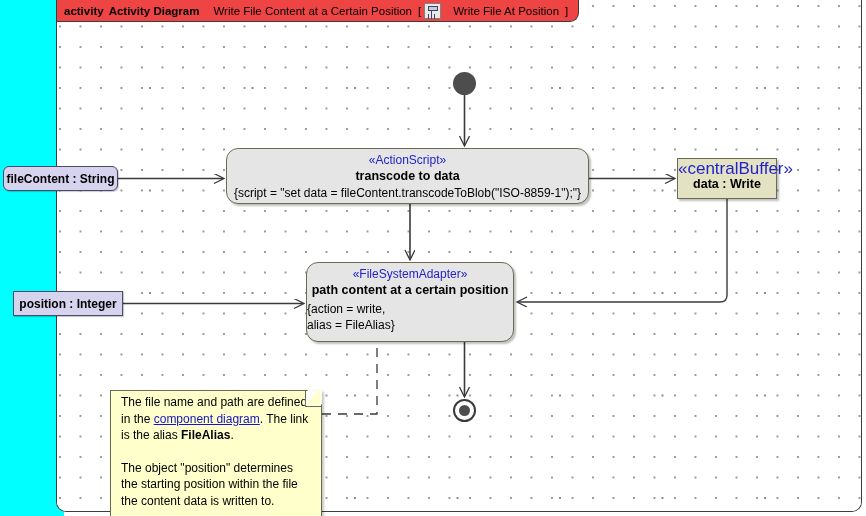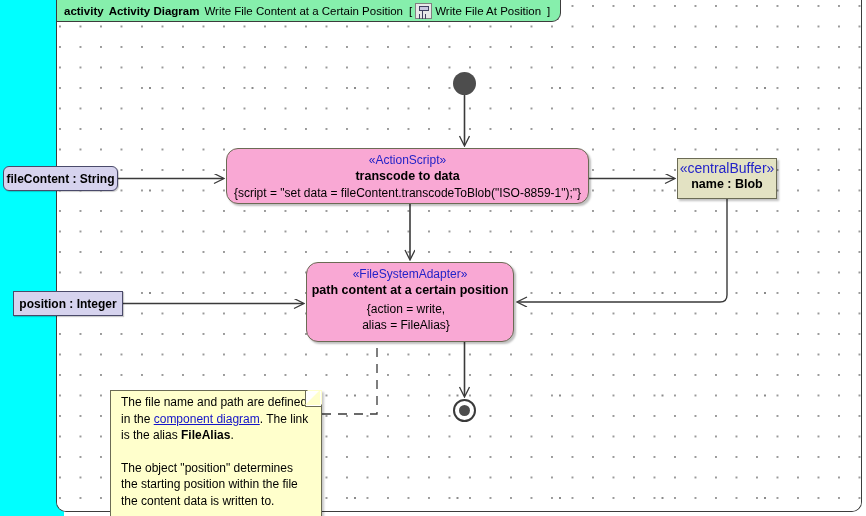--- a/index.html
+++ b/index.html
@@ -51,34 +51,34 @@
 
   
   #frame-title {
     position: absolute;
     left: 56px; top: 0px;
     height: 22px;
     box-sizing: border-box;
     border: 1px solid #3c3c3c;
     border-top: none;
     border-radius: 0 0 9px 0;
-    background: #86efac;
+    background: #ef4444;
     display: flex;
     align-items: center;
     padding: 0 8px 0 7px;
     white-space: nowrap;
     font-size: 11.5px;
     color: #000;
     z-index: 5;
   }
   #frame-title .kw {
     font-weight: bold;
     margin-right: 5px;
   }
-  #frame-title .nm { margin-right: 4px; }
+  #frame-title .nm { margin-right: 4px; margin-left: 9px; }
   #frame-title .brk { margin: 0 2px; }
   .diagram-icon {
     display: inline-block;
     width: 15px; height: 14px;
     margin: 0 3px 0 1px;
     background: #e8e8e8;
     border: 1px solid #808080;
     position: relative;
     vertical-align: middle;
   }
@@ -96,21 +96,21 @@
     left: 6px; top: 6px;
     width: 1px; height: 5px;
     background: #404060;
     box-shadow: -3px 4px 0 0 #404060, 3px 4px 0 0 #404060, 0 4px 0 0 #404060;
   }
 
   
   .action-node {
     position: absolute;
     box-sizing: border-box;
-    background: #f9a8d4;
+    background: #e5e5e5;
     border: 1px solid #6b6b55;
     border-radius: 12px;
     box-shadow: 2px 2px 2px rgba(0,0,0,0.25);
     text-align: center;
     z-index: 3;
   }
   .stereo {
     color: #2323c8;
     font-size: 12px;
     line-height: 15px;
@@ -132,38 +132,38 @@
     left: 226px; top: 148px;
     width: 363px; height: 56px;
   }
   #action-transcode .node-spec { padding: 0 4px; }
 
   #action-write {
     left: 306px; top: 262px;
     width: 208px; height: 80px;
   }
   #action-write .node-spec-block {
-    text-align: center;
+    text-align: left;
     padding-right: 8px;
     margin-top: 2px;
   }
 
   
   #central-buffer {
     position: absolute;
     left: 677px; top: 158px;
     width: 100px; height: 41px;
     box-sizing: border-box;
     background: #e3e2c3;
     border: 1px solid #6b6b55;
     box-shadow: 2px 2px 2px rgba(0,0,0,0.25);
     text-align: center;
     z-index: 3;
   }
-  #central-buffer .stereo { font-size: 14px; padding-top: 2px; }
+  #central-buffer .stereo { font-size: 17px; padding-top: 2px; }
   #central-buffer .node-name { font-size: 12.5px; }
 
   
   .param-pin {
     position: absolute;
     box-sizing: border-box;
     background: #d6d3ee;
     border: 1px solid #4a4a6a;
     font-weight: bold;
     font-size: 12px;
@@ -309,21 +309,21 @@
 <div id="initial-node"></div>
 
 <div id="action-transcode" class="action-node">
   <div class="stereo">«ActionScript»</div>
   <div class="node-name">transcode to data</div>
   <div class="node-spec">{script = "set data = fileContent.transcodeToBlob("ISO-8859-1");"}</div>
 </div>
 
 <div id="central-buffer">
   <div class="stereo">«centralBuffer»</div>
-  <div class="node-name">name : Blob</div>
+  <div class="node-name">data : Write</div>
 </div>
 
 <div id="action-write" class="action-node">
   <div class="stereo">«FileSystemAdapter»</div>
   <div class="node-name">path content at a certain position</div>
   <div class="node-spec node-spec-block">
     <div>{action = write,</div>
     <div>alias = FileAlias}</div>
   </div>
 </div>

